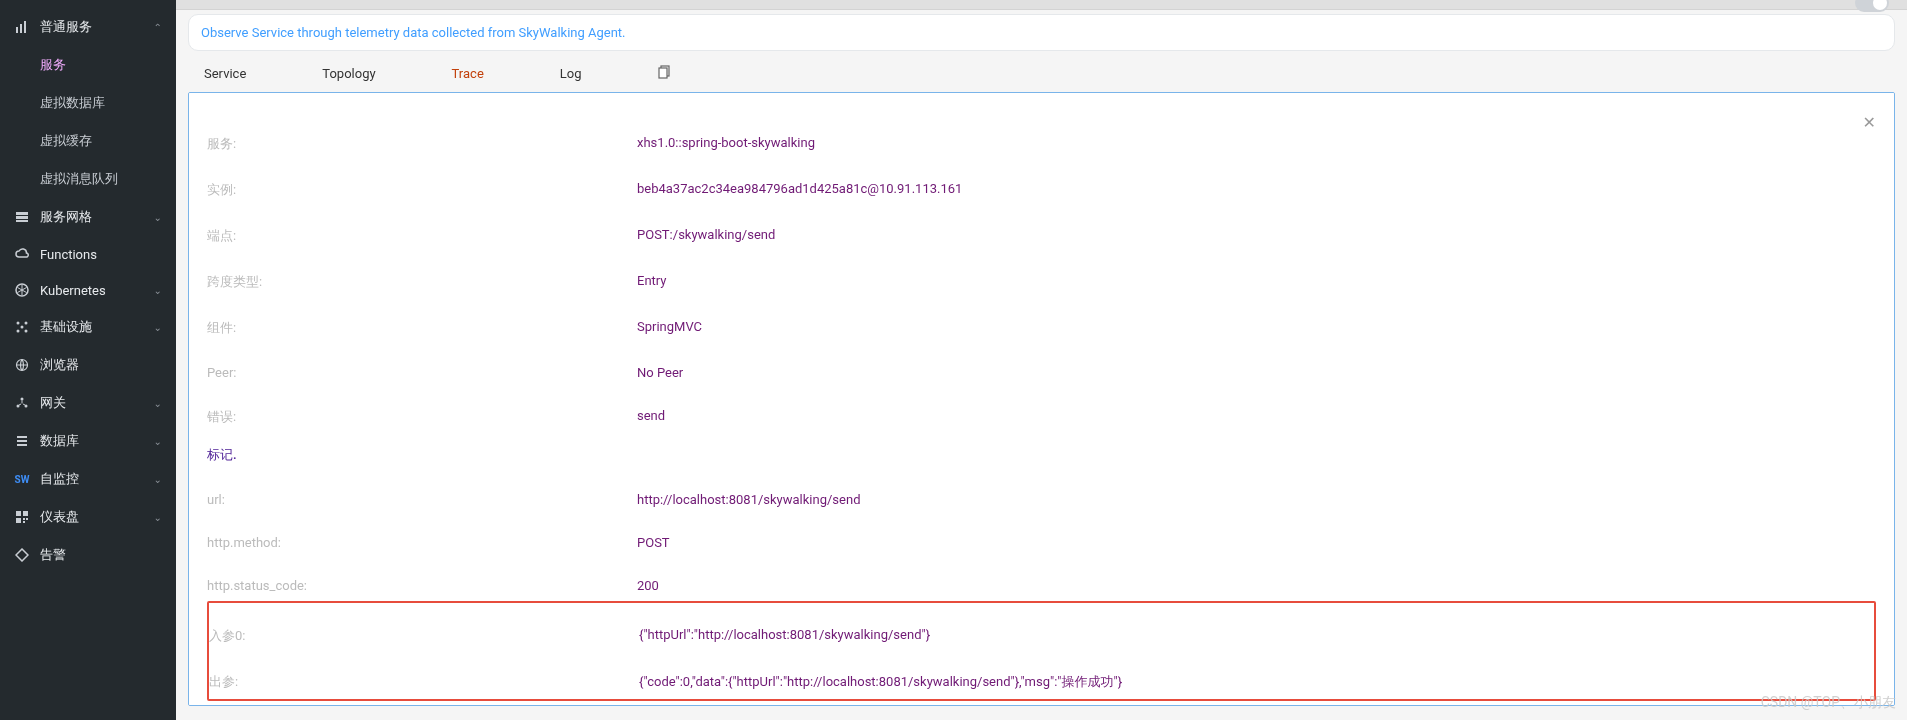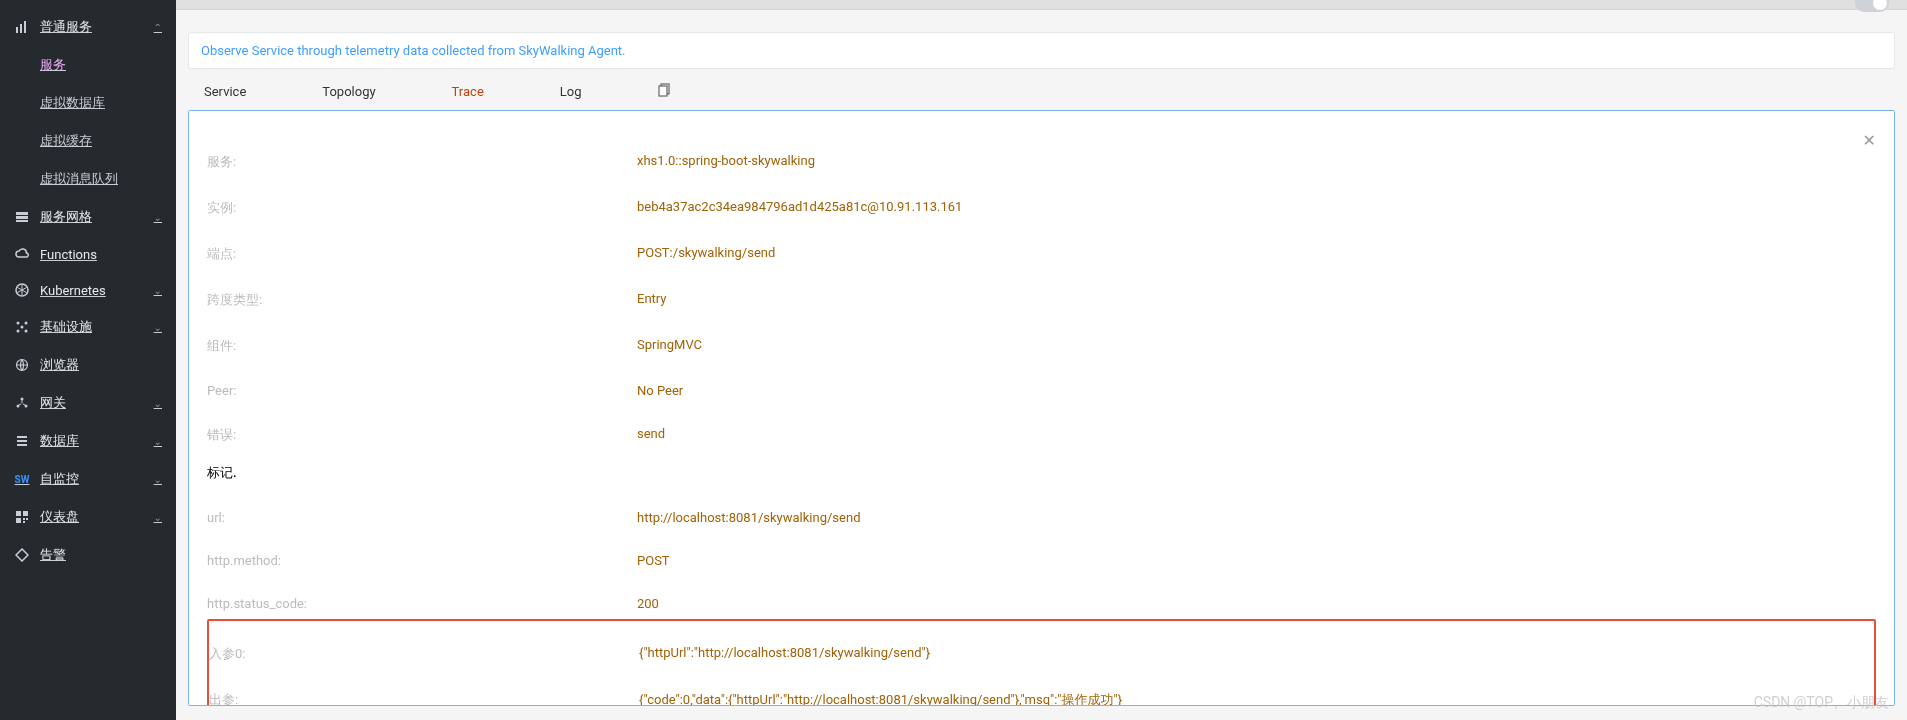--- a/index.html
+++ b/index.html
@@ -1,43 +1,43 @@
 <!DOCTYPE html>
 <html><head>
 <meta charset="utf-8">
 <style>
 * { margin: 0; padding: 0; box-sizing: border-box; }
 body { font-family: -apple-system, BlinkMacSystemFont, "Segoe UI", Roboto, "Helvetica Neue", Arial, sans-serif; font-size: 13px; color: #333; background: #f5f5f5; overflow: hidden; }
 .app { display: flex; width: 1907px; height: 720px; }
-.sidebar { width: 176px; background: #242a2e; color: #c9ced4; display: flex; flex-direction: column; padding-top: 8px; text-decoration: underline; }
+.sidebar { width: 176px; background: #242a2e; color: #c9ced4; display: flex; flex-direction: column; padding-top: 8px; }
 .side-item { display: flex; align-items: center; padding: 10px 14px; cursor: pointer; font-size: 13px; }
 .side-item.group { justify-content: space-between; color: #e6e9ec; }
 .side-item.sub { padding-left: 40px; color: #c9ced4; }
 .side-item.sub.active { color: #f0abfc; }
 .side-icon { width: 16px; height: 16px; margin-right: 10px; display: inline-flex; align-items: center; justify-content: center; }
 .side-label { flex: 1; }
 .chev { font-size: 10px; color: #8a9097; }
 .main { flex: 1; background: #f5f5f5; display: flex; flex-direction: column; overflow: hidden; }
 .top-strip { height: 10px; background: #e0e0e0; border-bottom: 1px solid #d3d3d3; position: relative; }
 .top-switch { position: absolute; right: 18px; top: -6px; width: 34px; height: 18px; background: #cfd3d8; border-radius: 9px; }
 .top-switch::after { content: ""; position: absolute; right: 2px; top: 2px; width: 14px; height: 14px; background: #fff; border-radius: 50%; }
-.banner { margin: 22px 12px 6px 12px; padding: 10px 12px; background: #fff; border: 1px solid #e5e8eb; border-radius: 3px; color: #409eff; font-size: 13px; }
+.banner { margin: 4px 12px 6px 12px; padding: 10px 12px; background: #fff; border: 1px solid #e5e8eb; border-radius: 10px; color: #409eff; font-size: 13px; }
 .tabs { display: flex; align-items: center; gap: 76px; padding: 8px 28px 10px 28px; border-bottom: 1px solid transparent; }
 .tab { color: #333; cursor: pointer; font-size: 13px; }
 .tab.active { color: #c2410c; }
 .tab-icon { width: 16px; height: 16px; display: inline-flex; cursor: pointer; }
 .panel-wrap { flex: 1; margin: 0 12px 14px 12px; background: #fff; border: 1px solid #79b4ea; border-radius: 2px; padding: 20px 18px; overflow: auto; }
 .close-x { float: right; color: #999; font-size: 16px; cursor: pointer; font-weight: 300; }
 .row { display: flex; padding: 6px 0; font-size: 13px; margin-top: 16px; }
 .row .k { width: 430px; color: #bbb; }
-.row .v { color: #a16207; flex: 1; }
-.section-title { color: #000000; font-weight: 500; padding: 14px 0 6px 0; font-size: 13px; }
+.row .v { color: #701a75; flex: 1; }
+.section-title { color: #4c1d95; font-weight: 500; padding: 14px 0 6px 0; font-size: 13px; }
 .highlight-box { border: 2px solid #e74c3c; border-radius: 2px; padding: 2px 0; margin: 2px 0 18px 0; }
 .btn-primary { display: block; width: 100%; background: #409eff; color: #fff; text-align: center; padding: 16px 0; border-radius: 3px; cursor: pointer; font-size: 14px; border: none; }
-.watermark { position: fixed; right: 18px; bottom: 8px; color: #c8c8c8; font-size: 14px; pointer-events: none; opacity: 0.85; }
+.watermark { position: fixed; right: 11px; bottom: 8px; color: #c8c8c8; font-size: 14px; pointer-events: none; opacity: 0.85; }
 svg { display: block; }
 </style>
 </head>
 <body>
 
 <div class="app">
   <div class="sidebar">
     <div class="side-item group">
       <span class="side-icon">
         <svg width="14" height="14" viewBox="0 0 14 14" fill="none">

